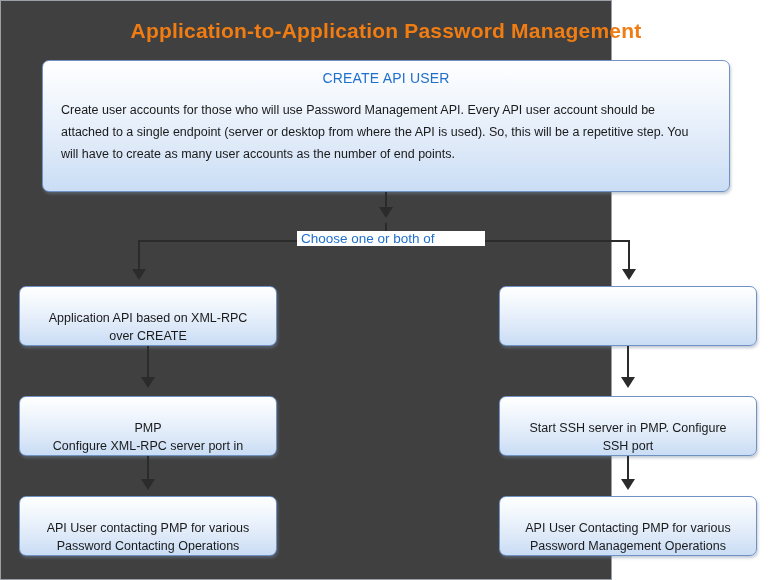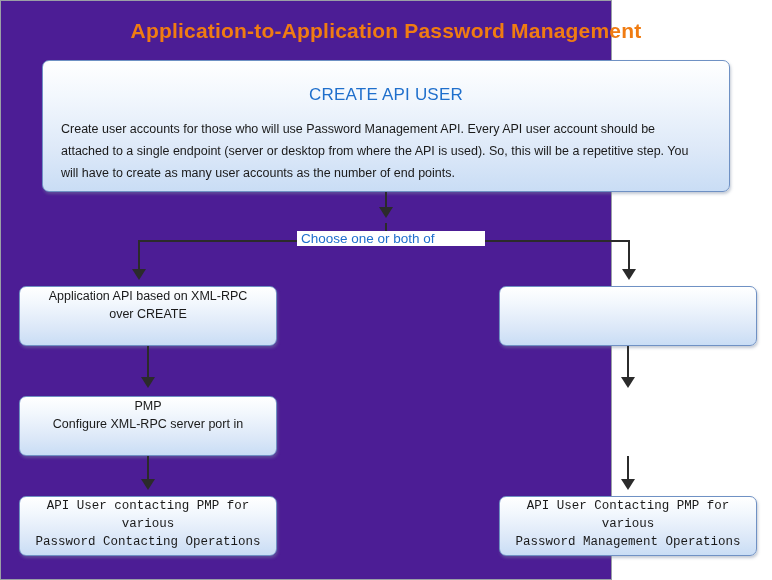--- a/index.html
+++ b/index.html
@@ -12,21 +12,21 @@
     background: #ffffff;
     font-family: "Liberation Sans", sans-serif;
     overflow: hidden;
   }
   #page {
     position: relative;
     width: 612px;
     height: 580px;
     box-sizing: border-box;
     border: 1px solid #9aa0a6;
-    background: #4c1d95;
+    background: #404040;
   }
   #title {
     position: absolute;
     top: 18px;
     left: 0;
     width: 770px;
     text-align: center;
     font-size: 21px;
     font-weight: bold;
     color: #f07c12;
@@ -43,53 +43,53 @@
   }
 
   #create-box {
     left: 41px;
     top: 59px;
     width: 688px;
     height: 132px;
   }
   #create-heading {
     text-align: center;
-    font-size: 17px;
+    font-size: 14px;
     color: #1f6fcc;
-    margin-top: 24px;
+    margin-top: 9px;
     letter-spacing: 0.2px;
   }
   #create-body {
     margin: 14px 28px 0 18px;
     font-size: 12.5px;
     color: #1a1a1a;
     line-height: 1.75;
     text-align: left;
   }
 
   .small-box {
     width: 258px;
     height: 60px;
     display: flex;
-    align-items: flex-start;
+    align-items: flex-end;
     justify-content: center;
     text-align: center;
     font-size: 12.5px;
     color: #1a1a1a;
     line-height: 1.45;
     padding: 0 8px;
   }
   .small-box span { display: block; }
 
   .col-left  { left: 18px; }
   .col-right { left: 498px; }
 
   .row1 { top: 285px; }
   .row2 { top: 395px; }
-  .row3 { top: 495px; font-family: Liberation Mono, monospace; }
+  .row3 { top: 495px; }
 
   
   .vline {
     position: absolute;
     width: 2px;
     background: #2b2b2b;
   }
   .hline {
     position: absolute;
     height: 2px;
@@ -169,20 +169,26 @@
   </div>
 
   <div class="box small-box col-right row1">
     <div>
     </div>
   </div>
 
   <div class="vline" style="left:626px; top:345px; height:33px;"></div>
   <div class="arrowhead" style="left:620px; top:376px;"></div>
 
+  <div class="box small-box col-right row2">
+    <div>
+      <span>Start SSH server in PMP. Configure</span>
+      <span>SSH port</span>
+    </div>
+  </div>
 
   <div class="vline" style="left:626px; top:455px; height:25px;"></div>
   <div class="arrowhead" style="left:620px; top:478px;"></div>
 
   <div class="box small-box col-right row3">
     <div>
       <span>API User Contacting PMP for various</span>
       <span>Password Management Operations</span>
     </div>
   </div>

